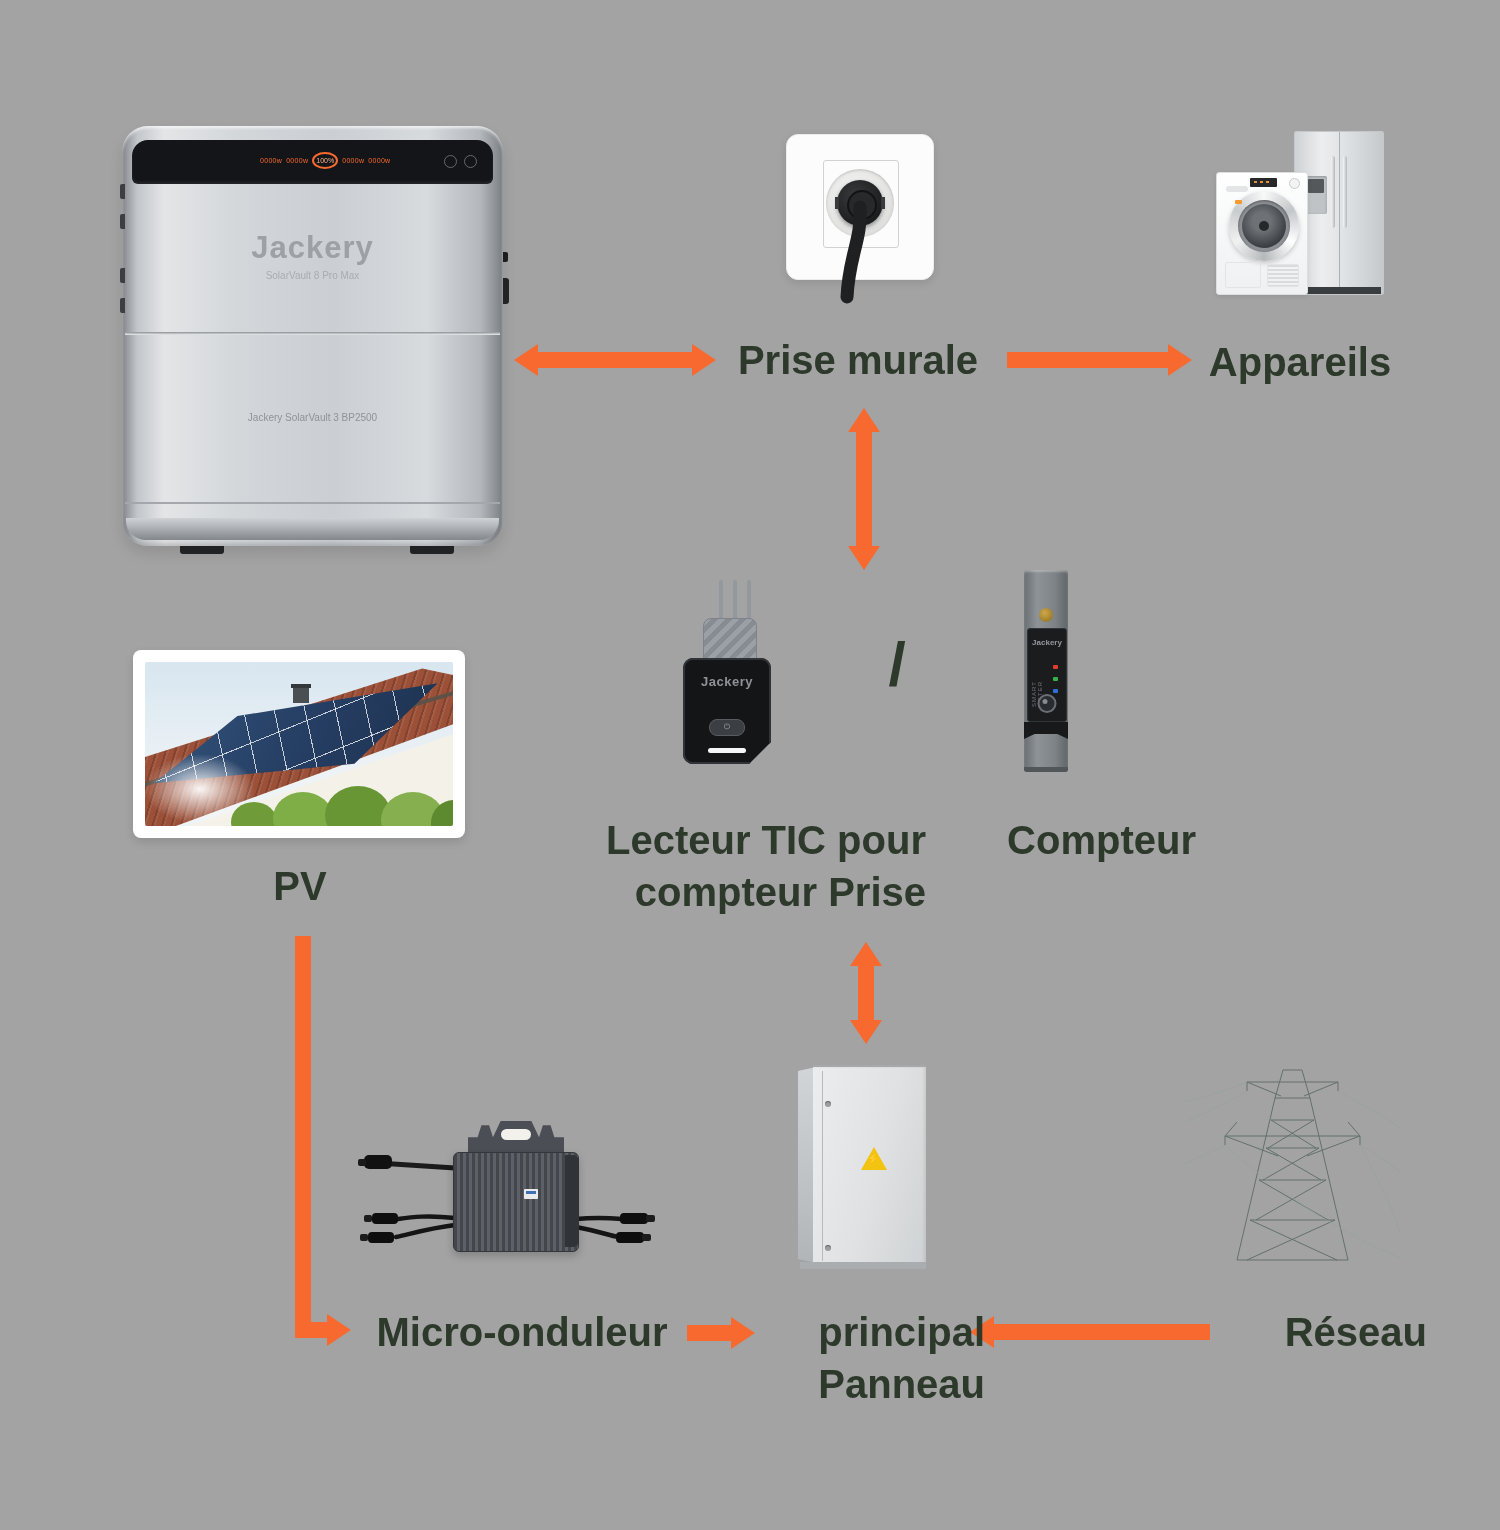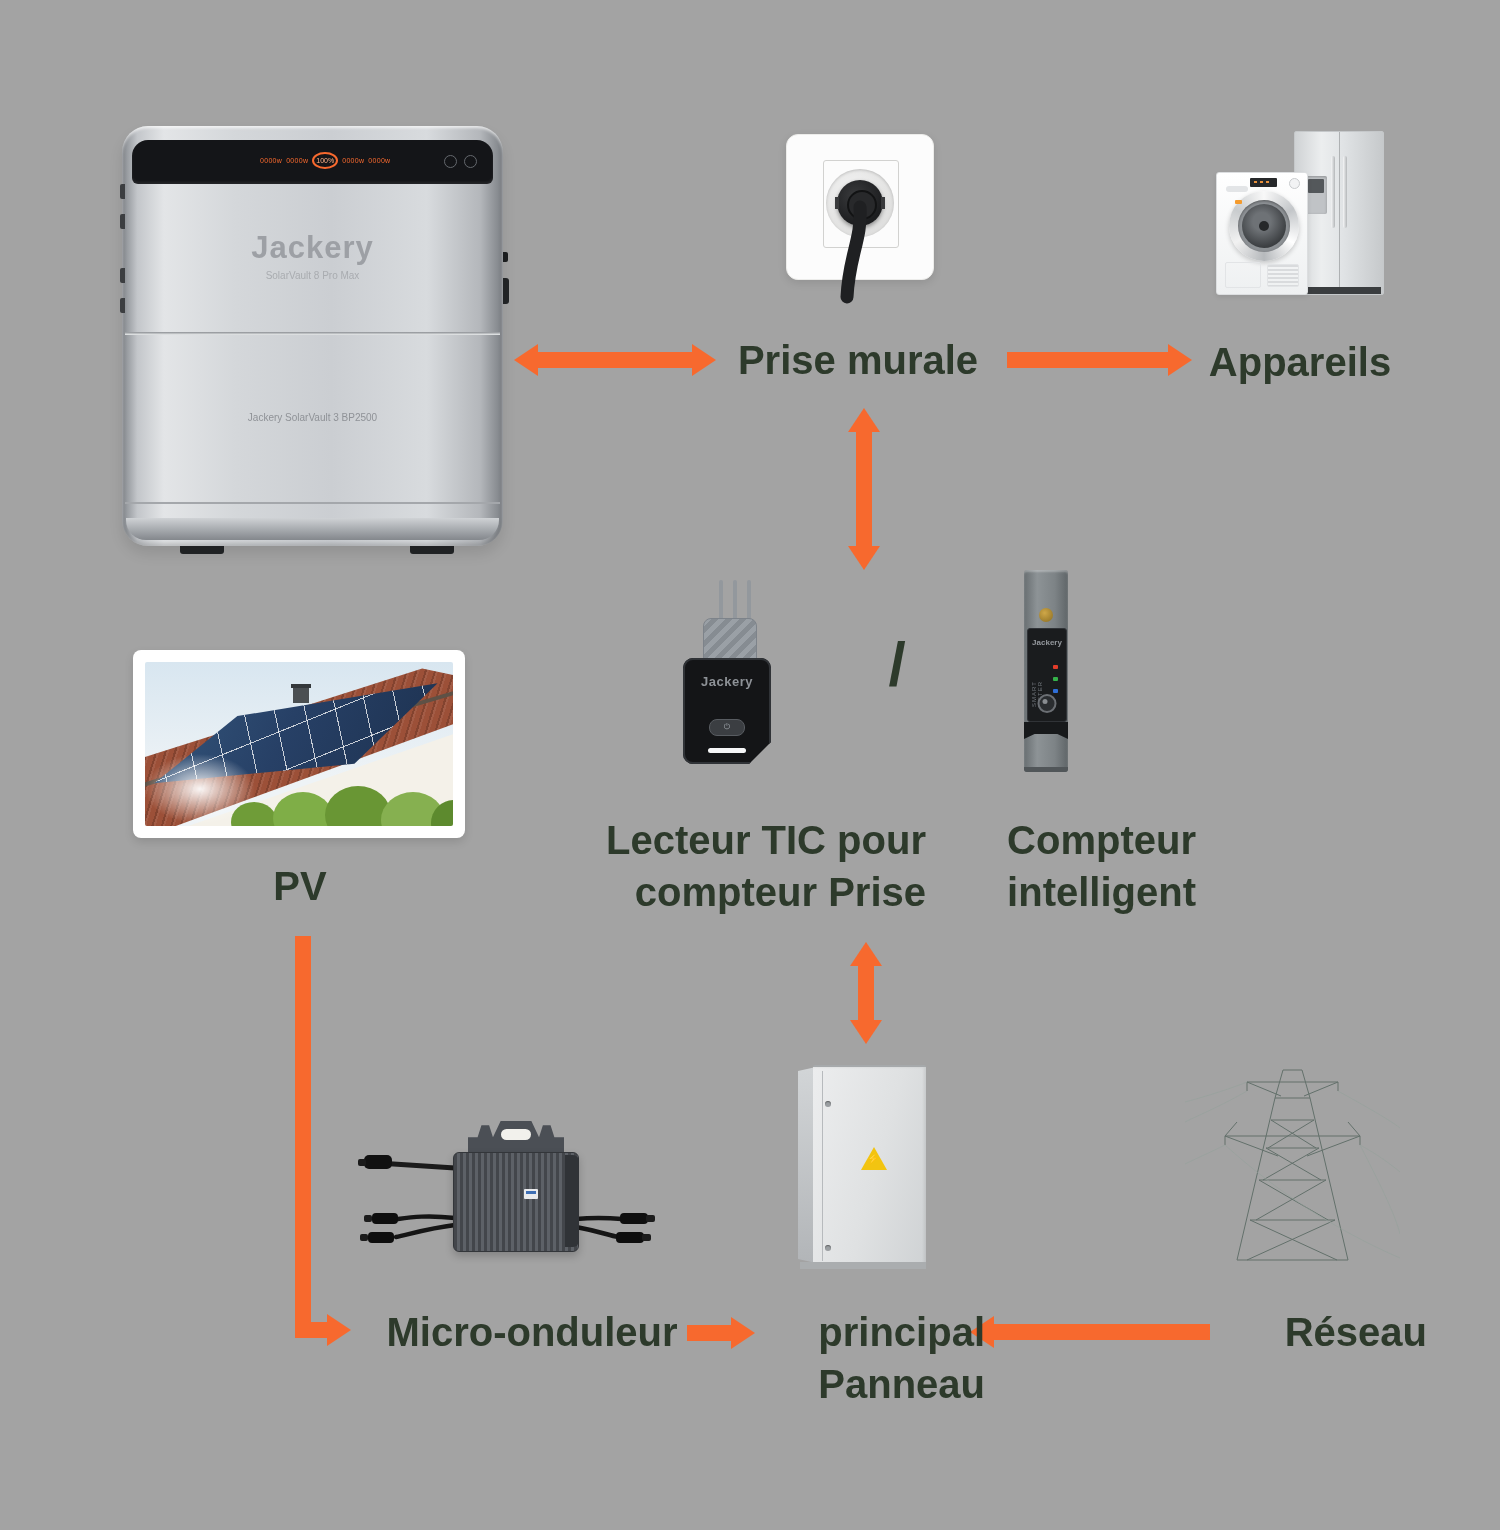--- a/index.html
+++ b/index.html
@@ -382,23 +382,22 @@
   <div class="ab ah ah-l" style="left:994px;top:1324px;width:216px;"></div>
 
   <div class="lbl" style="left:1175px;top:340px;width:250px;">Appareils</div>
   <div class="lbl" style="left:698px;top:338px;width:320px;">Prise murale</div>
   <div class="lbl lbl2" style="left:526px;top:814px;width:400px;">
     <span class="ln">Lecteur TIC pour</span>
     <span class="ln">compteur Prise</span>
   </div>
   <div class="lbl lbl2" style="left:896px;top:814px;width:300px;">
     <span class="ln">Compteur</span>
-    <span class="ln">intelligent</span>
   </div>
   <div class="lbl" style="left:200px;top:864px;width:200px;">PV</div>
-  <div class="lbl" style="left:352px;top:1310px;width:360px;">Micro-onduleur</div>
+  <div class="lbl" style="left:342px;top:1310px;width:360px;">Micro-onduleur</div>
   <div class="lbl lbl2" style="left:735px;top:1306px;width:250px;">
     <span class="ln">principal</span>
     <span class="ln">Panneau</span>
   </div>
   <div class="lbl" style="left:1177px;top:1310px;width:250px;text-align:right;">Réseau</div>
 
 </div>
 
 </body></html>

